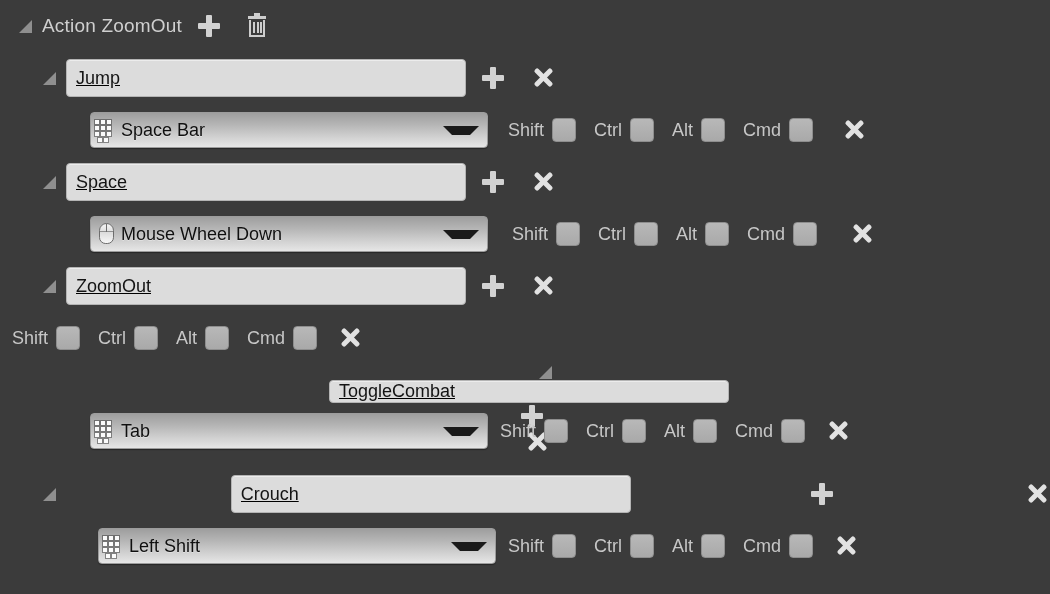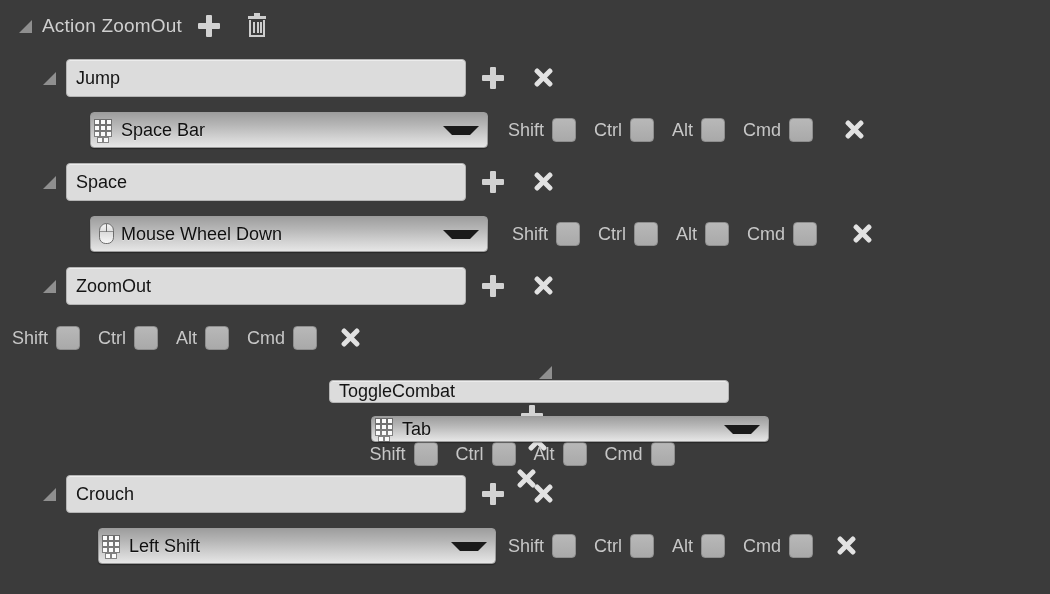--- a/index.html
+++ b/index.html
@@ -129,20 +129,21 @@
   .ico-trash .can i:nth-child(3) { left: 9px; }
 
   
   .action-row {
     position: absolute;
     left: 0;
     width: 1050px;
     height: 52px;
     display: flex;
     align-items: center;
+    text-decoration: underline;
   }
   .action-row .expander { margin-left: 42px; }
 
   .name-field {
     width: 400px;
     height: 38px;
     margin-left: 8px;
     background: #dcdcdc;
     border: 1px solid #b4b4b4;
     border-radius: 4px;
@@ -386,21 +387,21 @@
         <div class="icon-btn ico-x xbtn"></div>
       </div>
       <div class="action-row" style="top: 364px; flex-direction: column;">
         <div class="expander row"></div>
         <div class="name-field">
           <span class="txt">ToggleCombat</span>
         </div>
         <div class="icon-btn ico-plus plus"></div>
         <div class="icon-btn ico-x xbtn"></div>
       </div>
-      <div class="key-row" style="top: 416px; flex-direction: column;">
+      <div class="key-row" style="top: 405px;">
         <div class="combo">
           <div class="ico-keyboard">
             <span style="left: 0px; top: 0px;"></span>
             <span style="left: 6px; top: 0px;"></span>
             <span style="left: 12px; top: 0px;"></span>
             <span style="left: 0px; top: 6px;"></span>
             <span style="left: 6px; top: 6px;"></span>
             <span style="left: 12px; top: 6px;"></span>
             <span style="left: 0px; top: 12px;"></span>
             <span style="left: 6px; top: 12px;"></span>
@@ -416,21 +417,21 @@
           <div class="checkbox"></div>
           <span class="mod-label">Ctrl</span>
           <div class="checkbox"></div>
           <span class="mod-label">Alt</span>
           <div class="checkbox"></div>
           <span class="mod-label">Cmd</span>
           <div class="checkbox"></div>
         </div>
         <div class="icon-btn ico-x xbtn"></div>
       </div>
-      <div class="action-row" style="top: 468px;">
+      <div class="action-row" style="top: 468px; justify-content: space-between;">
         <div class="expander row"></div>
         <div class="name-field">
           <span class="txt">Crouch</span>
         </div>
         <div class="icon-btn ico-plus plus"></div>
         <div class="icon-btn ico-x xbtn"></div>
       </div>
       <div class="key-row" style="top: 520px; margin-left: 8px;">
         <div class="combo">
           <div class="ico-keyboard">

